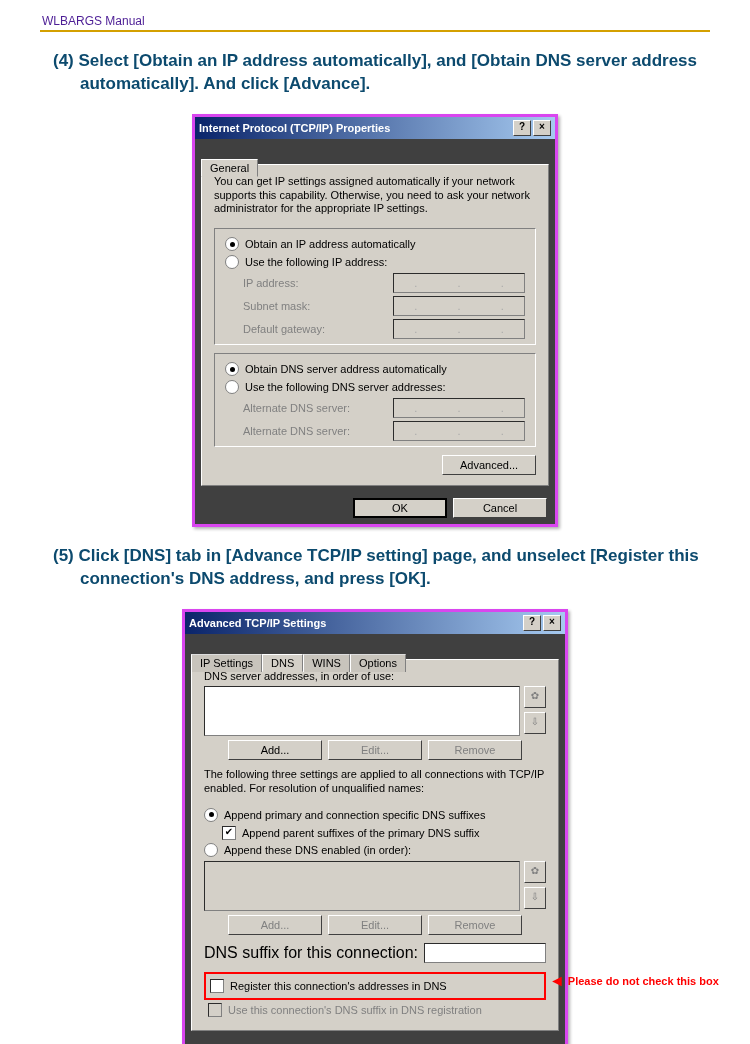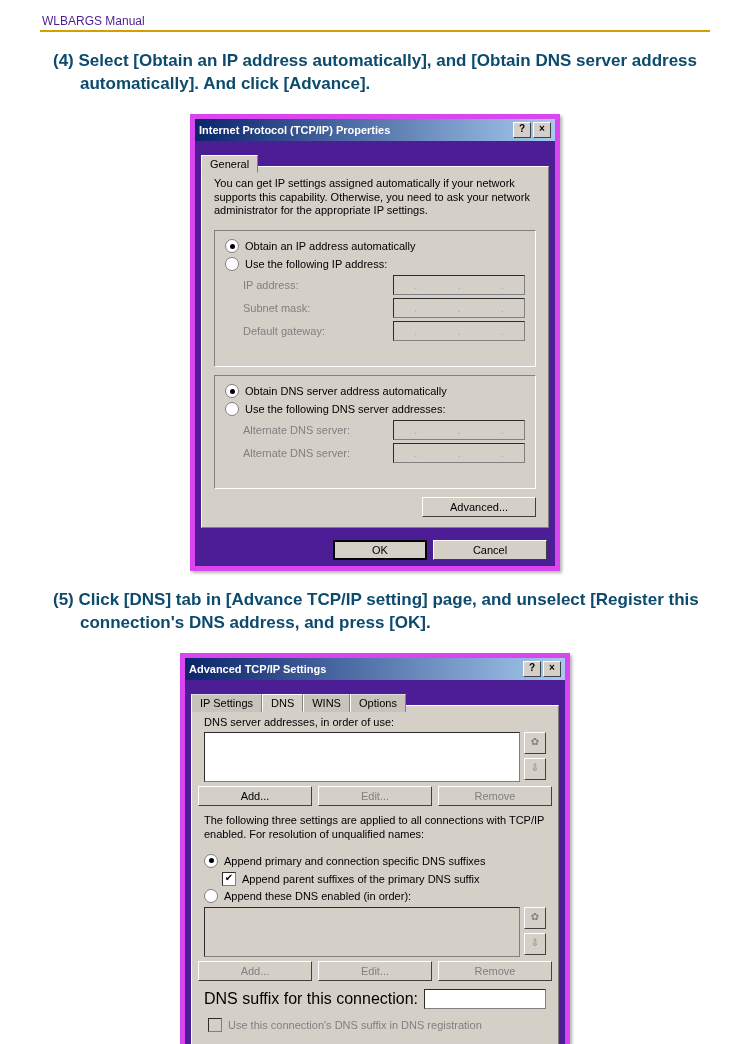--- a/index.html
+++ b/index.html
@@ -1,40 +1,40 @@
 <!DOCTYPE html>
 <html><head>
 <meta charset="utf-8">
 <style>
 body{margin:0;padding:0;background:#fff;font-family:Arial,sans-serif;width:750px}
 .page{padding:10px 40px 0 40px}
 .header{font-size:12px;color:#4c1d95;padding:4px 0 2px 2px}
 .rule{height:2px;background:#d4a000;margin-bottom:18px}
 .inst{font-size:17px;font-weight:bold;color:#0c4a6e;line-height:1.35;padding-left:40px;text-indent:-27px;margin-bottom:18px}
-.dlg{margin:0 auto 18px auto;background:#4c1d95;border:5px solid #d946ef;box-shadow:2px 2px 3px rgba(0,0,0,0.3);font-family:Tahoma,sans-serif;font-size:11px}
+.dlg{margin:0 auto 18px auto;background:#404040;border:3px solid #d946ef;box-shadow:2px 2px 3px rgba(0,0,0,0.3);font-family:Tahoma,sans-serif;font-size:11px}
 .titlebar{background:linear-gradient(to right,#0a246a,#a6caf0);color:#fff;padding:3px 4px;display:flex;justify-content:space-between;align-items:center;font-weight:bold}
 .titletxt{font-size:11px}
 .tctrl{display:flex;gap:2px}
 .tbtn{width:16px;height:14px;background:#d4d0c8;border:1px solid #fff;border-right-color:#404040;border-bottom-color:#404040;font-size:10px;line-height:12px;text-align:center;color:#000;font-weight:bold}
 .tabrow{display:flex;padding:7px 6px 0 6px}
-.tab{background:#d4d0c8;border:1px solid #fff;border-right-color:#808080;border-bottom:none;padding:2px 8px;font-size:11px;position:relative;top:7px}
+.tab{background:#d4d0c8;border:1px solid #fff;border-right-color:#808080;border-bottom:none;padding:2px 8px;font-size:11px;position:relative;top:13px}
 .tab.act{z-index:2;border-bottom:1px solid #d4d0c8}
 .tab.ina{background:#c8c4bc;border-top-color:#ddd}
 .tabpane{margin:0 6px 6px 6px;border:1px solid #fff;border-top-color:#fff;border-left-color:#fff;border-right-color:#808080;border-bottom-color:#808080;padding:10px 12px;background:#d4d0c8}
 .intro{font-size:11px;line-height:1.25;margin-bottom:12px}
-.group{border:1px solid #808080;border-right-color:#fff;border-bottom-color:#fff;padding:8px 10px 22px 10px;margin-bottom:8px}
+.group{border:1px solid #808080;border-right-color:#fff;border-bottom-color:#fff;padding:8px 10px 2px 10px;margin-bottom:8px}
 .radio{display:flex;align-items:center;gap:6px;margin-bottom:4px;font-size:11px}
 .rdot{width:12px;height:12px;border:1px solid #808080;border-radius:50%;background:#fff;display:flex;align-items:center;justify-content:center}
 .rdot.on::after{content:"";width:5px;height:5px;background:#000;border-radius:50%}
 .fldrow{display:flex;align-items:center;margin:3px 0 3px 18px}
 .fldlbl{flex:1;font-size:11px;color:#808080}
 .ipbox{width:130px;height:18px;background:#fff;border:1px inset #808080;display:flex;align-items:center;justify-content:space-around;color:#aaa;font-size:11px}
 .ipbox.dis{background:#d4d0c8}
 .btnrow{display:flex;justify-content:flex-end;gap:6px;padding:6px 8px}
-.wbtn{min-width:72px;padding:3px 20px;background:#d4d0c8;border:1px solid #fff;border-right-color:#404040;border-bottom-color:#404040;font-size:11px;text-align:center}
+.wbtn{min-width:72px;padding:3px 10px;background:#d4d0c8;border:1px solid #fff;border-right-color:#404040;border-bottom-color:#404040;font-size:11px;text-align:center}
 .wbtn.def{border:2px solid #000;padding:2px 9px}
 .listbox{background:#fff;border:1px inset #808080;height:48px;margin-bottom:4px}
 .sidebtns{display:flex;flex-direction:column;gap:4px;margin-left:4px}
 .sbtn{width:20px;height:20px;background:#d4d0c8;border:1px solid #fff;border-right-color:#404040;border-bottom-color:#404040;font-size:10px;text-align:center;line-height:17px;color:#808080}
 .flexrow{display:flex}
 .btnrow3{display:flex;justify-content:center;gap:6px;margin-bottom:8px}
 .wbtn.dis{color:#808080}
 .chk{display:flex;align-items:center;gap:6px;margin:3px 0 3px 18px;font-size:11px}
 .chkbox{width:12px;height:12px;border:1px inset #808080;background:#fff;font-size:10px;line-height:10px;text-align:center}
 .sinput{flex:1;height:18px;background:#fff;border:1px inset #808080;margin-left:6px}
@@ -187,20 +187,32 @@
   </div>
   <div class="btnrow3">
    <div class="wbtn dis">Add...</div>
    <div class="wbtn dis">Edit...</div>
    <div class="wbtn dis">Remove</div>
   </div>
   <div style="display:flex;align-items:center;font-size:16px;margin-bottom:9px">
    <span>DNS suffix for this connection:</span>
    <div class="sinput"></div>
   </div>
+  <div style="position:relative">
+   <div class="hl">
+    <div class="chk" style="margin-left:0">
+              <span class="chkbox"></span>
+              <span>Register this connection's addresses in DNS</span>
+            </div>
+   </div>
+   <div style="position:absolute;left:100%;top:0;white-space:nowrap;display:flex;align-items:center">
+    <span class="arrow">◄</span>
+    <span class="anno">Please do not check this box</span>
+   </div>
+  </div>
   <div class="chk greytxt" style="margin-left:4px">
           <span class="chkbox" style="background:#d4d0c8"></span>
           <span>Use this connection's DNS suffix in DNS registration</span>
         </div>
  </div>
  <div class="btnrow">
   
   
  </div>
 </div>

